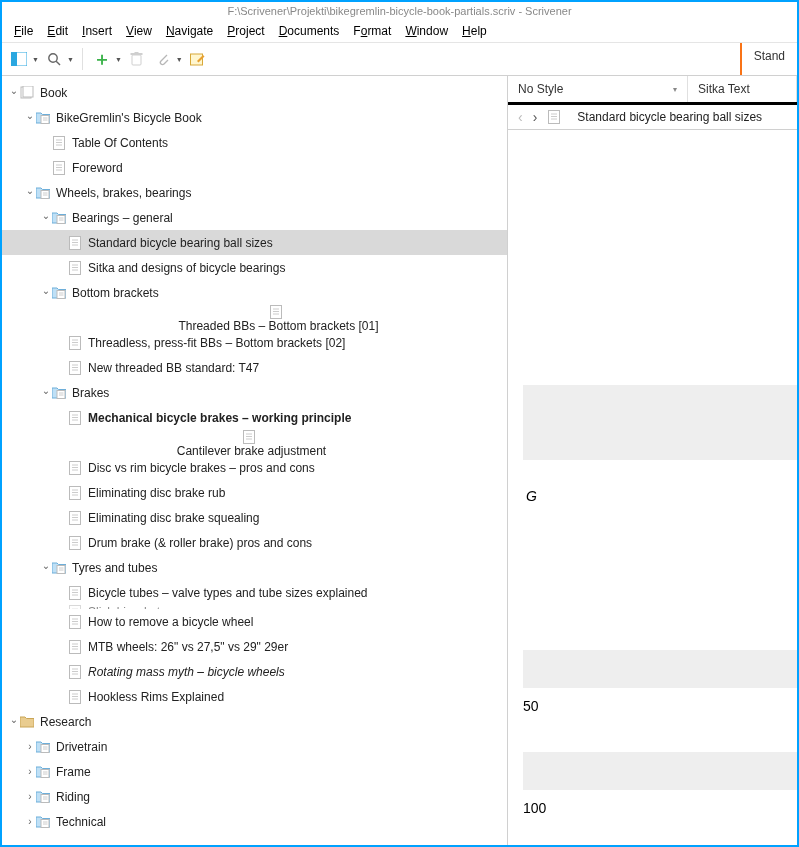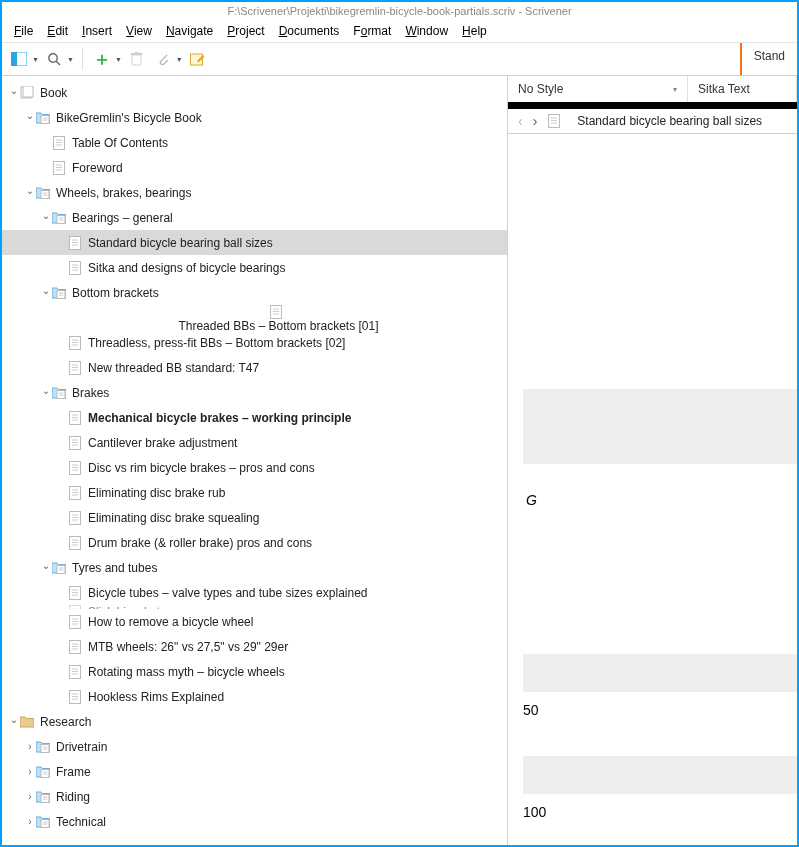--- a/index.html
+++ b/index.html
@@ -19,21 +19,21 @@
   .main { display: flex; height: calc(100% - 62px); }
   .binder { width: 506px; border-right: 1px solid #d0d0d0; overflow-y: auto; padding-top: 4px; background: #fff; }
   .node { display: flex; align-items: center; height: 25px; padding-right: 6px; cursor: default; white-space: nowrap; }
   .node.selected { background: #d9d9d9; }
   .disclosure { width: 12px; text-align: center; color: #666; font-size: 10px; display: inline-block; user-select: none;}
   .icon { width: 14px; height: 14px; margin-right: 6px; display: inline-flex; align-items: center; justify-content: center; }
   .icon svg { display: block; }
   .lbl { color: #222; }
 
   .editor { flex: 1; display: flex; flex-direction: column; min-width: 0; }
-  .format-bar { display: flex; border-bottom: 7px solid #000000; }
+  .format-bar { display: flex; border-bottom: 3px solid #000000; }
   .format-cell { padding: 6px 10px; color: #333; border-right: 1px solid #e0e0e0; display: flex; align-items: center; gap: 6px; }
   .format-cell.style { width: 180px; justify-content: space-between; }
 
   .crumb { border-bottom: 1px solid #d0d0d0; padding: 4px 10px; display: flex; align-items: center; gap: 10px; color: #555; }
   .crumb .nav { color: #bbb; font-size: 14px; cursor: default; }
   .crumb .nav.active { color: #555; }
   .doc-title { color: #222; }
 
   .page { flex: 1; background: #fff; position: relative; overflow: hidden; font-family: Georgia, 'Times New Roman', serif;}
   .gray-box { position: absolute; background: #eee; }
@@ -258,21 +258,21 @@
         <span class="icon">
           <svg width="12" height="14" viewBox="0 0 12 14">
             <rect x="0.5" y="0.5" width="11" height="13" fill="#fff" stroke="#bbb"></rect>
             <line x1="3" y1="4" x2="9" y2="4" stroke="#ccc"></line>
             <line x1="3" y1="6.5" x2="9" y2="6.5" stroke="#ccc"></line>
             <line x1="3" y1="9" x2="9" y2="9" stroke="#ccc"></line>
           </svg>
         </span>
         <span class="lbl">Mechanical bicycle brakes – working principle</span>
       </div>
-      <div class="node" style="padding-left: 54px;">
+      <div class="node" style=" flex-direction: column;">
         <span class="disclosure"></span>
         <span class="icon">
           <svg width="12" height="14" viewBox="0 0 12 14">
             <rect x="0.5" y="0.5" width="11" height="13" fill="#fff" stroke="#bbb"></rect>
             <line x1="3" y1="4" x2="9" y2="4" stroke="#ccc"></line>
             <line x1="3" y1="6.5" x2="9" y2="6.5" stroke="#ccc"></line>
             <line x1="3" y1="9" x2="9" y2="9" stroke="#ccc"></line>
           </svg>
         </span>
         <span class="lbl">Cantilever brake adjustment</span>
@@ -378,21 +378,21 @@
         <span class="icon">
           <svg width="12" height="14" viewBox="0 0 12 14">
             <rect x="0.5" y="0.5" width="11" height="13" fill="#fff" stroke="#bbb"></rect>
             <line x1="3" y1="4" x2="9" y2="4" stroke="#ccc"></line>
             <line x1="3" y1="6.5" x2="9" y2="6.5" stroke="#ccc"></line>
             <line x1="3" y1="9" x2="9" y2="9" stroke="#ccc"></line>
           </svg>
         </span>
         <span class="lbl">MTB wheels: 26" vs 27,5" vs 29" 29er</span>
       </div>
-      <div class="node" style="padding-left: 54px;">
+      <div class="node" style="padding-left: 54px; font-style: italic;">
         <span class="disclosure"></span>
         <span class="icon">
           <svg width="12" height="14" viewBox="0 0 12 14">
             <rect x="0.5" y="0.5" width="11" height="13" fill="#fff" stroke="#bbb"></rect>
             <line x1="3" y1="4" x2="9" y2="4" stroke="#ccc"></line>
             <line x1="3" y1="6.5" x2="9" y2="6.5" stroke="#ccc"></line>
             <line x1="3" y1="9" x2="9" y2="9" stroke="#ccc"></line>
           </svg>
         </span>
         <span class="lbl">Rotating mass myth – bicycle wheels</span>

